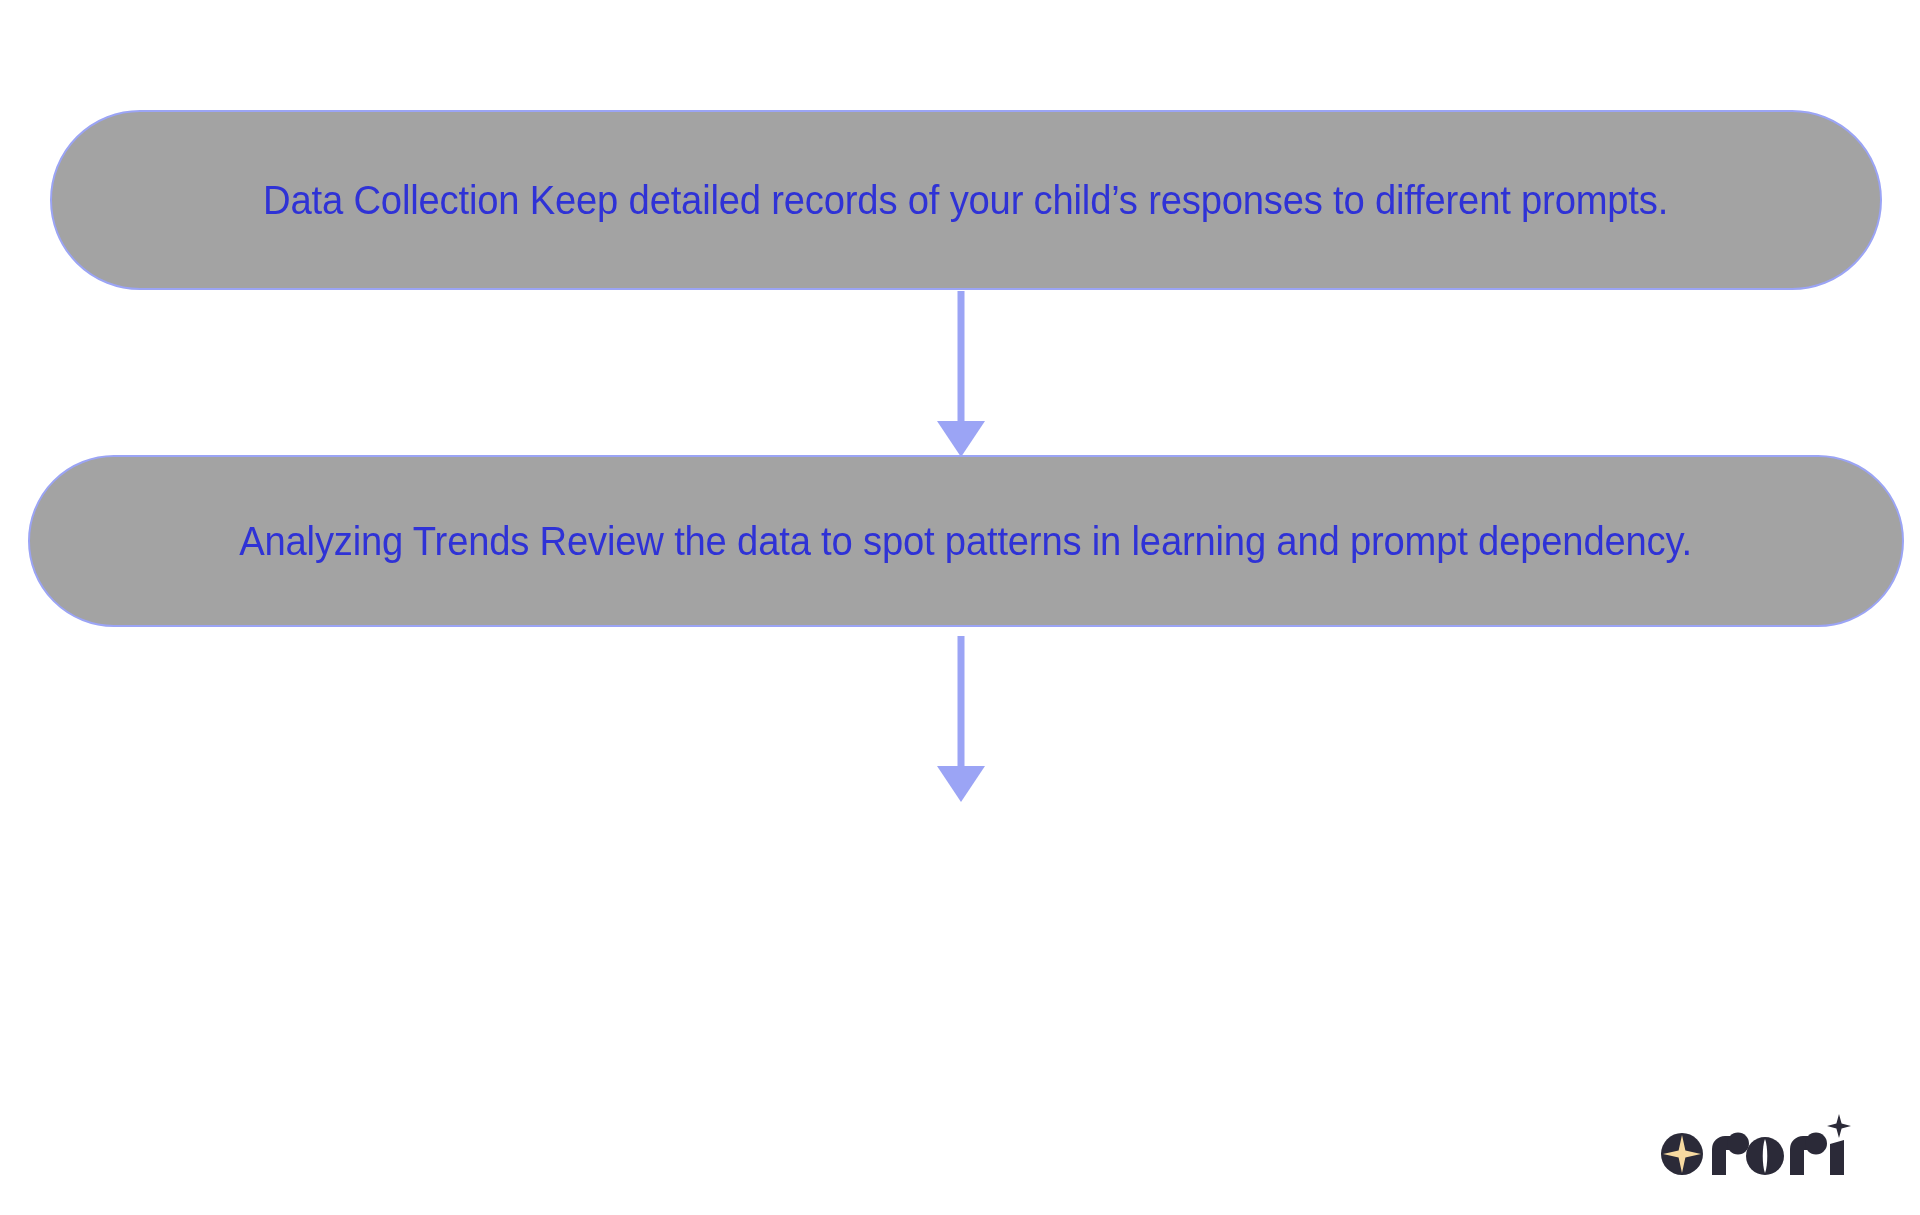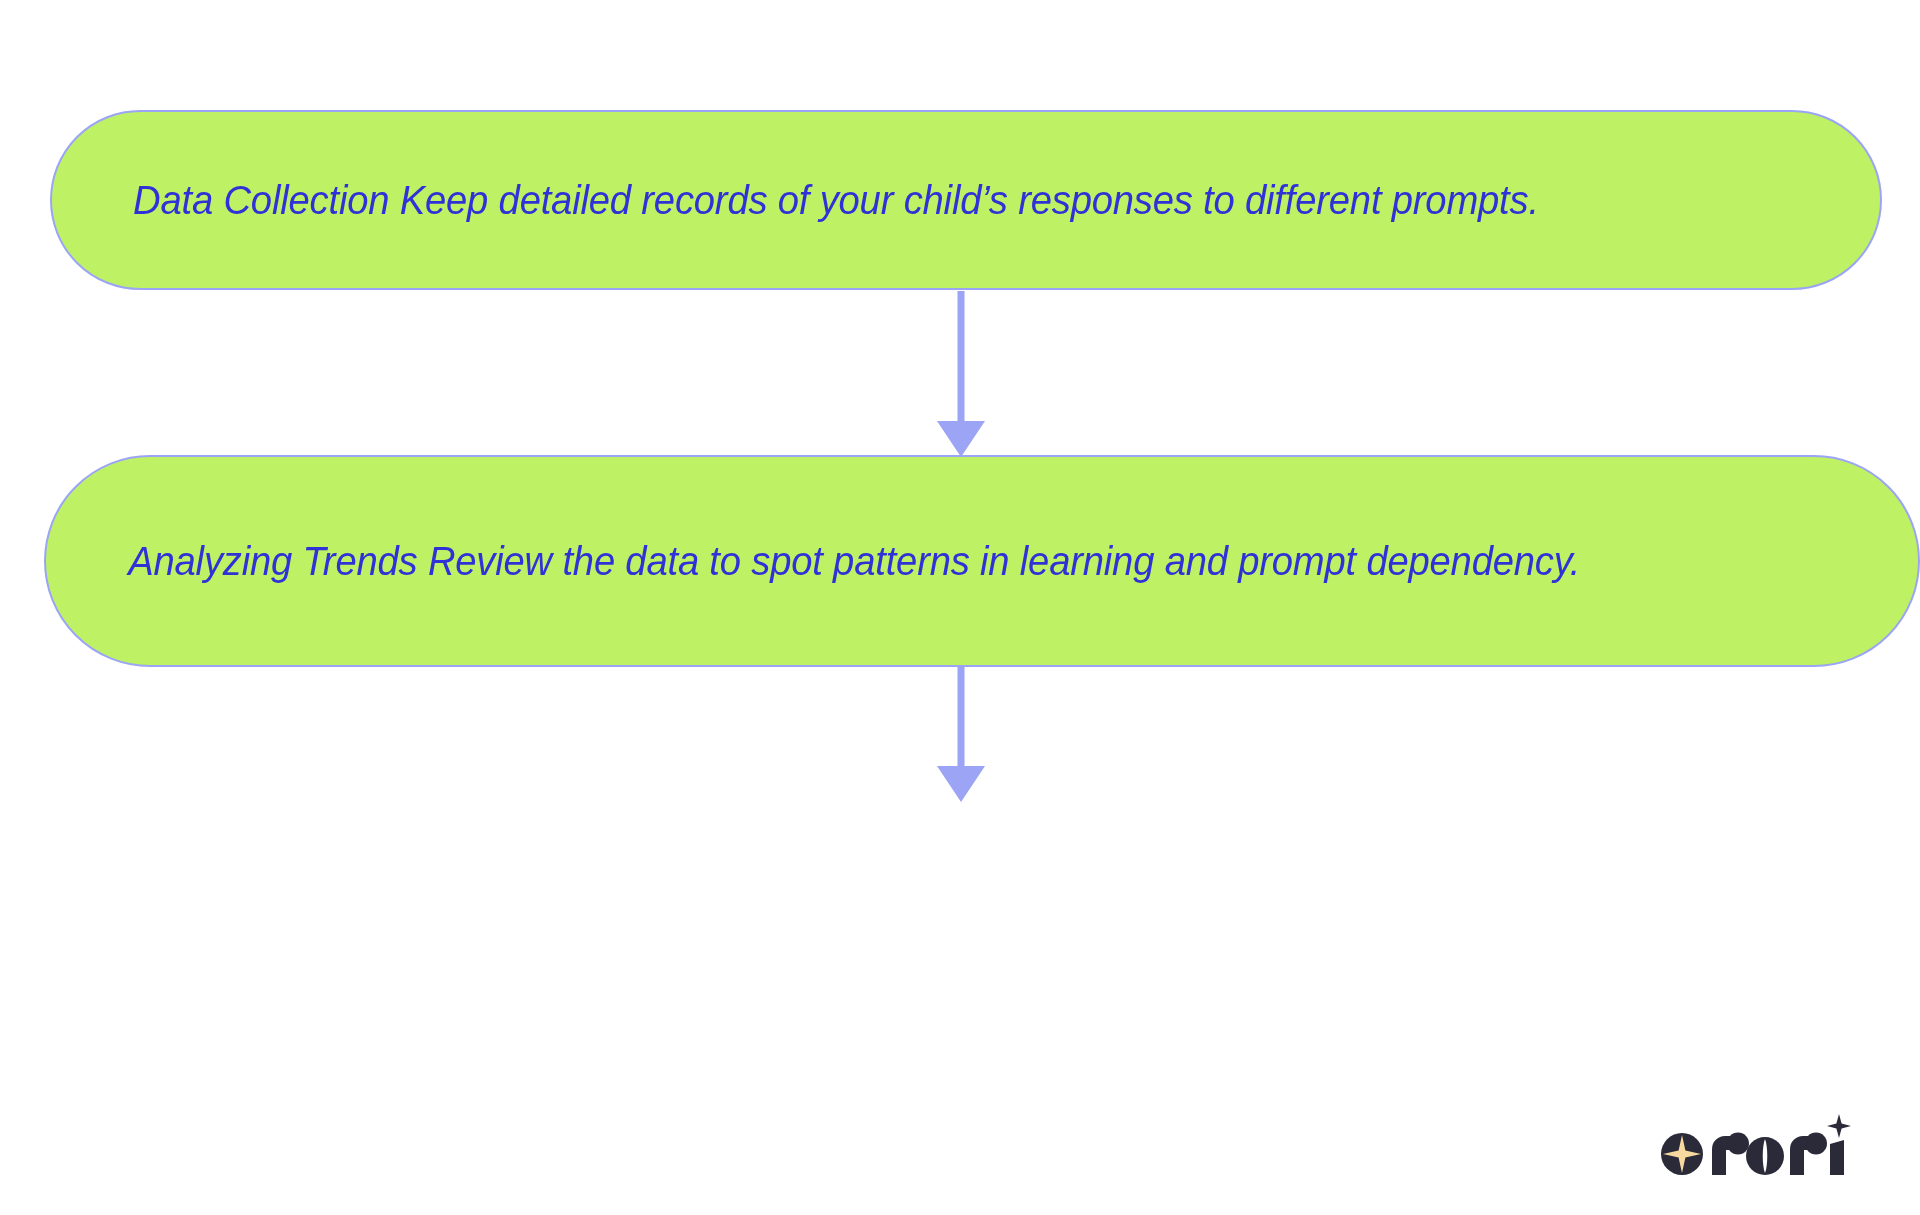--- a/index.html
+++ b/index.html
@@ -21,43 +21,42 @@
     height: 1215px;
     background: #ffffff;
   }
 
   
   .node {
     position: absolute;
     box-sizing: border-box;
     display: flex;
     align-items: center;
-    justify-content: flex-start;
-    background: #bef264;
+    justify-content: center;
+    background: #a3a3a3;
     border: 2px solid #9ba4f5;
     border-radius: 999px;
-    font-style: italic;
   }
 
   .node-label {
     font-family: "Liberation Sans", sans-serif;
     font-size: 40px;
     line-height: 1.25;
     font-weight: 400;
     letter-spacing: -0.2px;
     color: #2f32d6;
     text-align: center;
     padding: 0 48px;
     white-space: nowrap;
     transform: scaleX(0.955);
     transform-origin: center center;
   }
 
   #node-1 { left: 50px;  top: 110px; width: 1832px; height: 180px; }
-  #node-2 { left: 44px;  top: 455px; width: 1876px; height: 212px; }
+  #node-2 { left: 28px;  top: 455px; width: 1876px; height: 172px; }
   #node-3 { left: 50px;  top: 800px; width: 1832px; height: 178px; }
 
   
   .connector {
     position: absolute;
     left: 0;
     top: 0;
     width: 1920px;
     height: 1215px;
     pointer-events: none;

